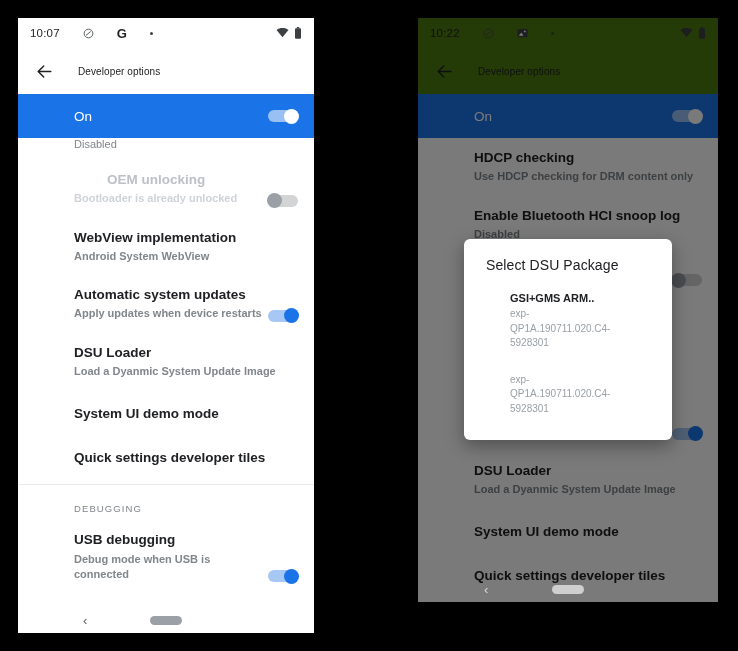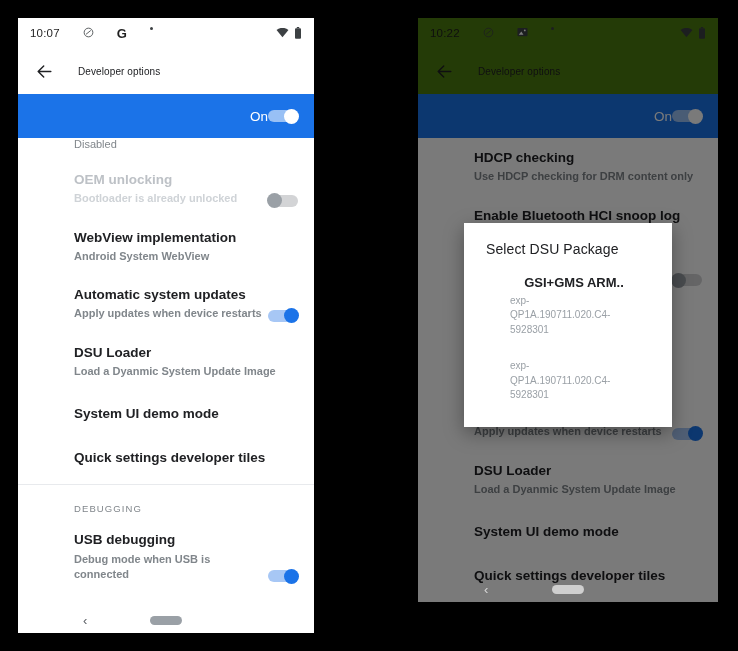--- a/index.html
+++ b/index.html
@@ -32,21 +32,21 @@
   
   .status-bar {
     height: 30px;
     display: flex;
     align-items: center;
     padding: 0 12px;
     font-size: 11px;
     color: #1f1f1f;
     letter-spacing: .2px;
   }
-  .status-left { display: flex; align-items: flex-start; gap: 23px; }
+  .status-left { display: flex; align-items: center; gap: 23px; }
   .status-spacer { flex: 1; }
   .status-right { display: flex; align-items: center; gap: 5px; }
   .sb-clock { font-size: 11.5px; }
   .sb-icon { display: inline-flex; align-items: center; }
 
   .g-glyph { font-size: 13px; font-weight: 700; line-height: 1; }
   .dot-glyph {
     width: 3px; height: 3px; border-radius: 50%;
     background: #3c4043; display: inline-block;
   }
@@ -71,21 +71,20 @@
     letter-spacing: .1px;
   }
 
   
   .master-row {
     background: #1b73e8;
     height: 44px;
     display: flex;
     align-items: center;
     padding: 0 16px 0 56px;
-    text-align: right;
   }
   .master-label {
     color: #ffffff;
     font-size: 13.5px;
     flex: 1;
   }
 
   
   .toggle {
     width: 30px; height: 12px;
@@ -124,21 +123,21 @@
     font-size: 13.5px;
     color: #202124;
     line-height: 1.35;
   }
   .li-sub {
     font-size: 11px;
     color: #80868b;
     line-height: 1.4;
     margin-top: 2px;
   }
-  .list-item.dimmed .li-title { color: #bdc1c6; }
+  .list-item.dimmed .li-title { color: #bdc1c6; margin-left: 33px; }
   .list-item.dimmed .li-sub { color: #cfd3d7; }
 
   .orphan-sub {
     padding: 0 16px 10px 56px;
     font-size: 11px;
     color: #80868b;
   }
 
   .section-header {
     padding: 18px 16px 6px 56px;
@@ -190,44 +189,43 @@
     background: transparent;
     z-index: 6;
   }
   #phone-right .nav-back { color: #d6d6d6; }
   #phone-right .nav-home { background: #cfcfcf; }
 
   .dialog {
     position: absolute;
     z-index: 7;
     left: 46px;
-    top: 205px;
+    top: 221px;
     width: 208px;
     background: #ffffff;
-    border-radius: 0;
+    border-radius: 6px;
     box-shadow: 0 6px 18px rgba(0,0,0,.35);
     padding: 18px 16px 14px 0;
   }
   .dialog-title {
     font-size: 14px;
     color: #202124;
     font-weight: 400;
     padding: 0 22px 8px 22px;
     letter-spacing: .1px;
   }
   .dialog-option {
     padding: 10px 18px 10px 46px;
     cursor: pointer;
   }
   .opt-title {
-    font-size: 13px;
+    font-size: 11px;
     color: #202124;
     font-weight: 700;
     line-height: 1.3;
-    text-align: center;
   }
   .opt-sub {
     font-size: 10px;
     color: #9aa0a6;
     line-height: 1.45;
     margin-top: 2px;
     max-width: 92px;
   }
 </style>
 </head>

